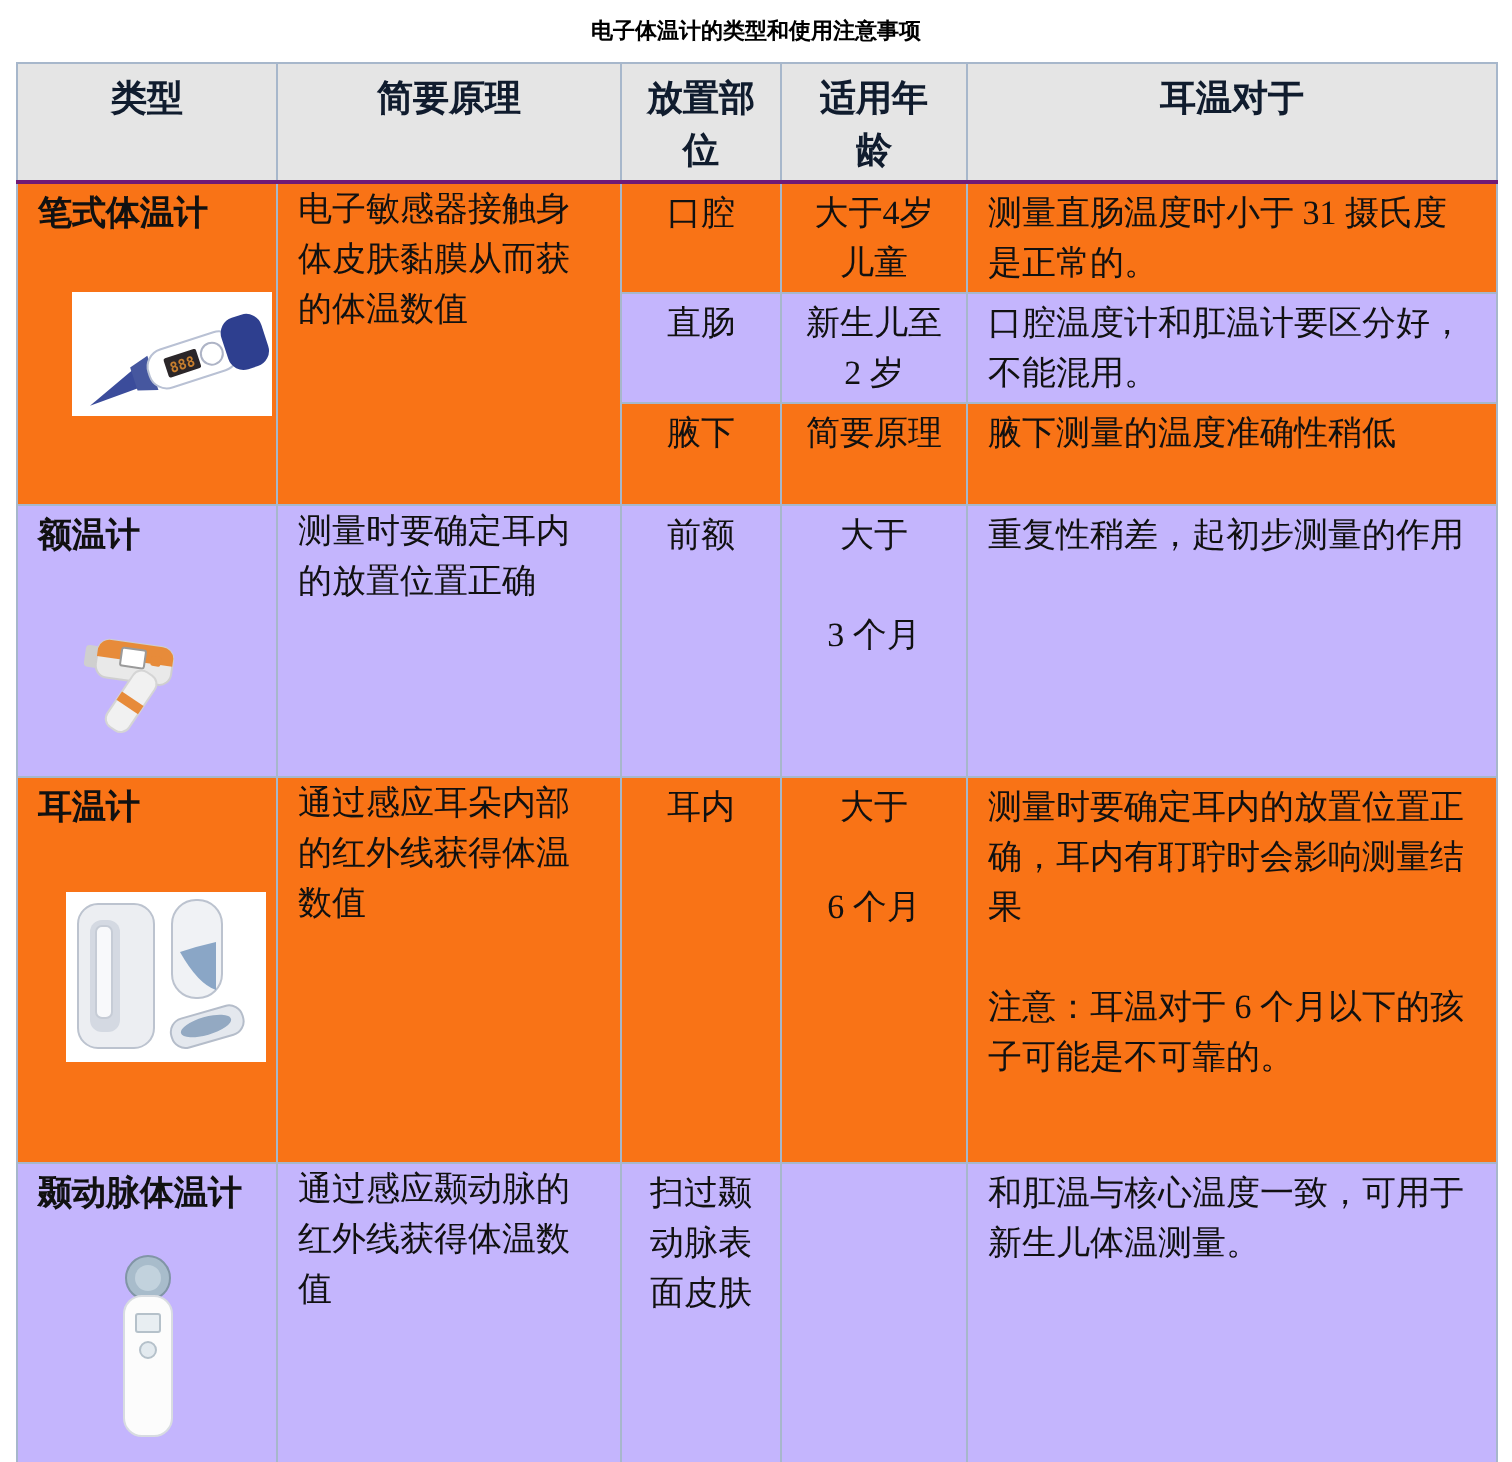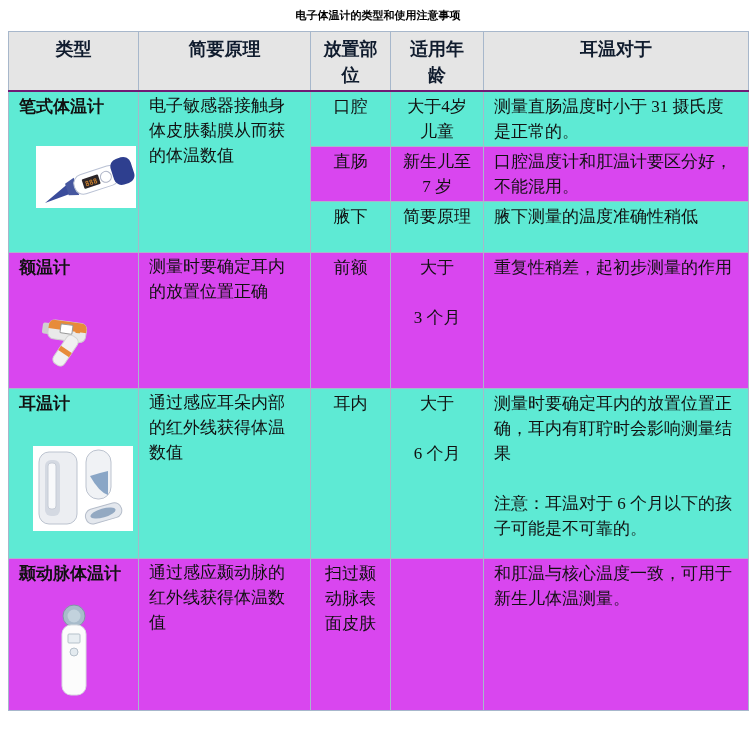--- a/index.html
+++ b/index.html
@@ -27,22 +27,22 @@
   .tm th {
     background:#e5e5e5;
     color:#101c2e;
     font-size:18px; font-weight:bold;
     text-align:center; vertical-align:top;
     padding:4px 4px 2px 4px;
     border-bottom:2px solid #701a75;
     line-height:26px;
   }
   .hw3 { display:inline-block; width:56px; }   
-  .band { background:#5eead4; }
-  .white { background:#d946ef; }
+  .band { background:#f97316; }
+  .white { background:#c4b5fd; }
   .c { text-align:center; }
   .type-cell { font-weight:bold; padding:2px 24px 2px 5px; }
   .principle { padding:2px 12px 2px 8px;font-family:Liberation Mono, monospace; }
   .site { padding:2px 8px;text-align:center; }
   .age  { padding:2px 14px; }
   .note { padding:2px 10px; }
   .preline { white-space:pre-line; }
   .imgbox { background:#ffffff; font-size:0; line-height:0; }
   .imgbox.pen  { width:100px; height:62px; margin:27px 0 0 17px; }
   .imgbox.gun  { width:60px;  height:62px; margin:30px 0 0 20px; background:transparent; }
@@ -90,21 +90,21 @@
         </svg>
       </div>
     </td>
     <td rowspan="3" class="band principle">电子敏感器接触身体皮肤黏膜从而获的体温数值</td>
     <td class="band c site">口腔</td>
     <td class="band c age">大于4岁儿童</td>
     <td class="band note">测量直肠温度时小于 31 摄氏度是正常的。</td>
   </tr>
   <tr style="height:49px">
     <td class="white c site">直肠</td>
-    <td class="white c age">新生儿至 7 岁</td>
+    <td class="white c age">新生儿至 2 岁</td>
     <td class="white note">口腔温度计和肛温计要区分好，不能混用。</td>
   </tr>
   <tr style="height:51px">
     <td class="band c site">腋下</td>
     <td class="band c age">简要原理</td>
     <td class="band note">腋下测量的温度准确性稍低</td>
   </tr>
 
   <tr style="height:136px">
     <td class="white type-cell">
@@ -126,21 +126,21 @@
       </div>
     </td>
     <td class="white principle">测量时要确定耳内的放置位置正确</td>
     <td class="white c site">前额</td>
     <td class="white c age preline">大于
 
 3 个月</td>
     <td class="white note">重复性稍差，起初步测量的作用</td>
   </tr>
 
-  <tr style="height:170px">
+  <tr style="height:193px">
     <td class="band type-cell">
       <div>耳温计</div>
       <div class="imgbox ear">
         <svg width="100" height="85" viewBox="0 0 100 85">
           <rect x="0" y="0" width="100" height="85" fill="#ffffff"></rect>
           <rect x="6" y="6" width="38" height="72" rx="10" fill="#eceef2" stroke="#bcc3cf"></rect>
           <rect x="12" y="14" width="15" height="56" rx="6" fill="#d4d9e2"></rect>
           <rect x="15" y="17" width="8" height="46" rx="3" fill="#f8f9fb" stroke="#c6ccd6"></rect>
           <rect x="53" y="4" width="25" height="49" rx="12" fill="#f0f2f5" stroke="#bcc3cf"></rect>
           <path d="M57,30 q9,16 18,19 l0,-24 q-9,2 -18,5 z" fill="#8aa6c6"></path>

